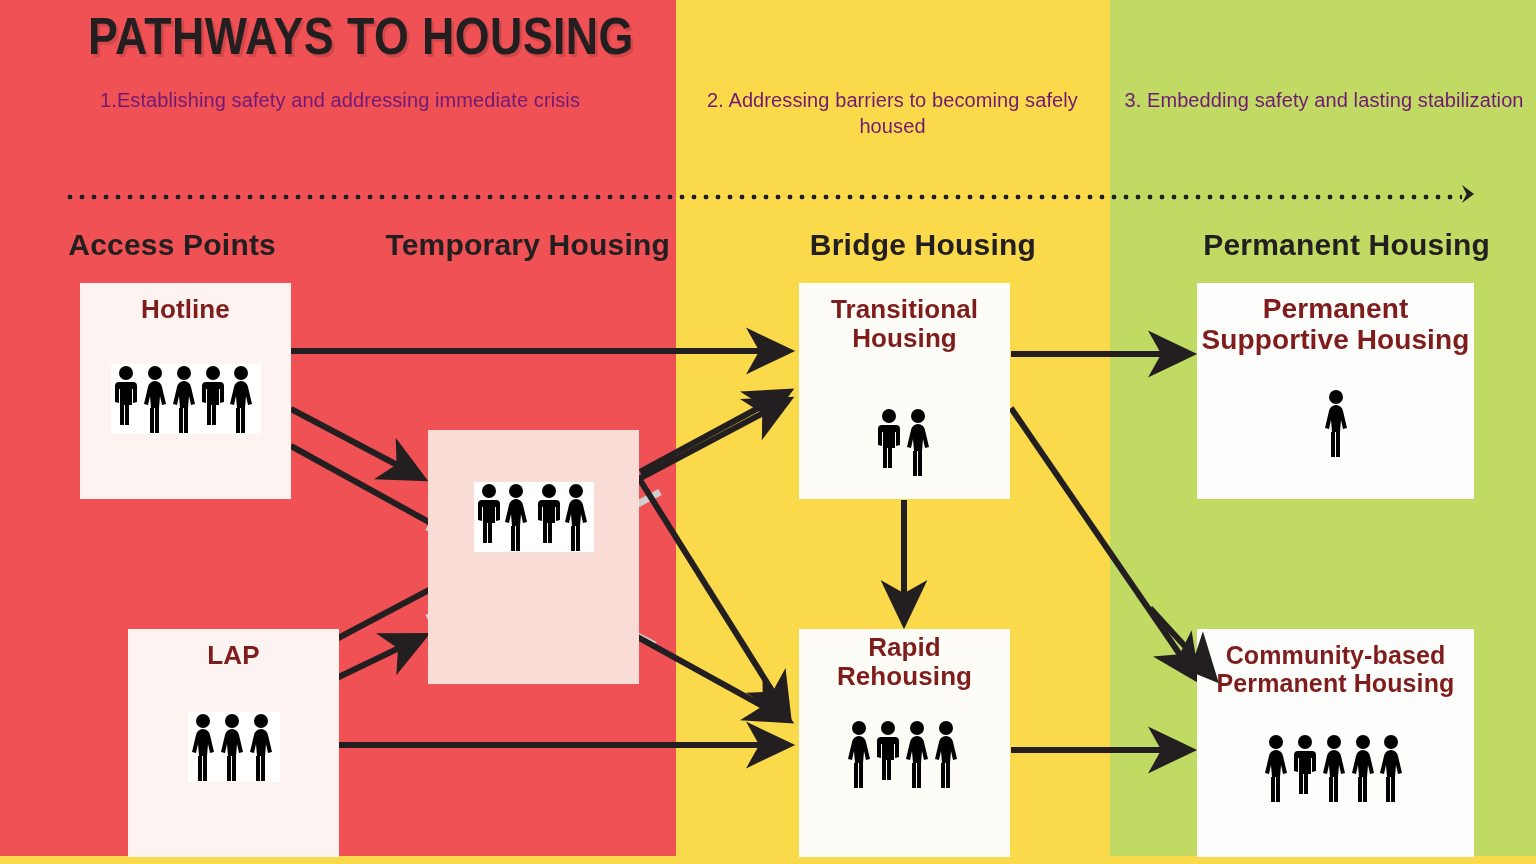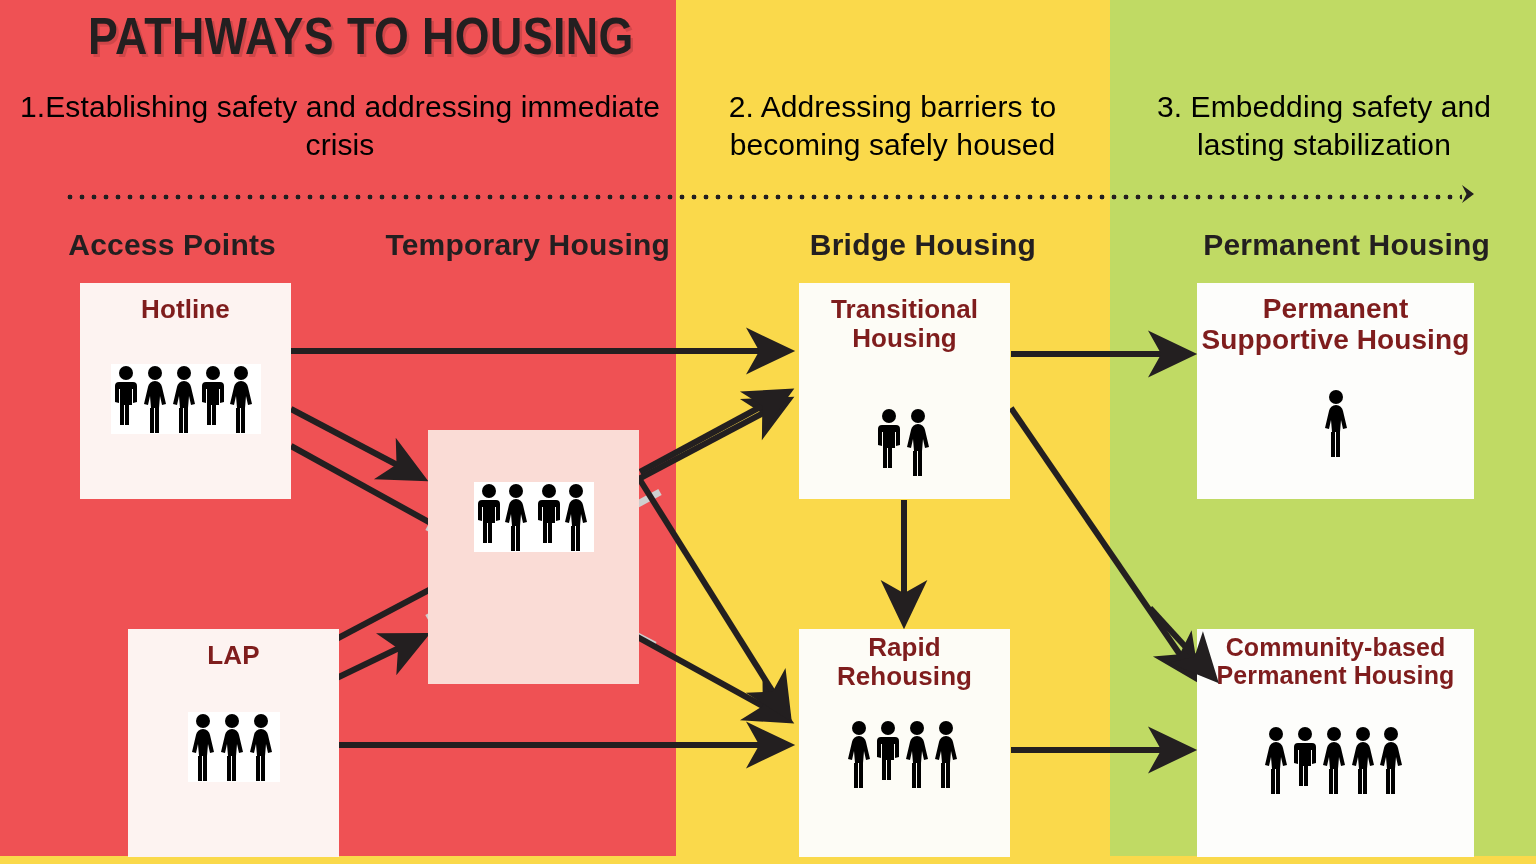--- a/index.html
+++ b/index.html
@@ -46,23 +46,23 @@
     color: #231F20;
     transform: scaleX(0.86);
     transform-origin: left top;
     text-shadow: 3px 3px 0 rgba(0,0,0,0.13);
     white-space: nowrap;
     line-height: 1.08;
   }
   .phase-caption {
     position: absolute;
     font-family: "Liberation Sans Narrow", "Liberation Sans", sans-serif;
-    font-size: 30px;
+    font-size: 20px;
     font-weight: 400;
-    color: #000000;
+    color: #701a75;
     text-align: center;
     line-height: 1.28;
     letter-spacing: 0.1px;
   }
   #phase-1-caption { left: 20px;   top: 88px;  width: 640px; }
   #phase-2-caption { left: 680px;  top: 88px;  width: 425px; }
   #phase-3-caption { left: 1118px; top: 88px;  width: 412px; }
 
   
   #timeline-row {
@@ -176,21 +176,21 @@
     left: 1197px; top: 283px; width: 277px; height: 216px;
     background: #FDFDFB;
     padding-top: 10px;
   }
   #node-psh .node-title { font-size: 28px; }
   #node-psh .people { margin-top: 32px; }
 
   #node-cbph {
     left: 1197px; top: 629px; width: 277px; height: 228px;
     background: #FDFDFB;
-    padding-top: 4px;
+    padding-top: 12px;
   }
   #node-cbph .node-title { font-size: 25px; }
   #node-cbph .people { margin-top: 36px; }
 
   
   #connectors {
     position: absolute;
     left: 0; top: 0;
     width: 1536px; height: 864px;
     z-index: 2;

